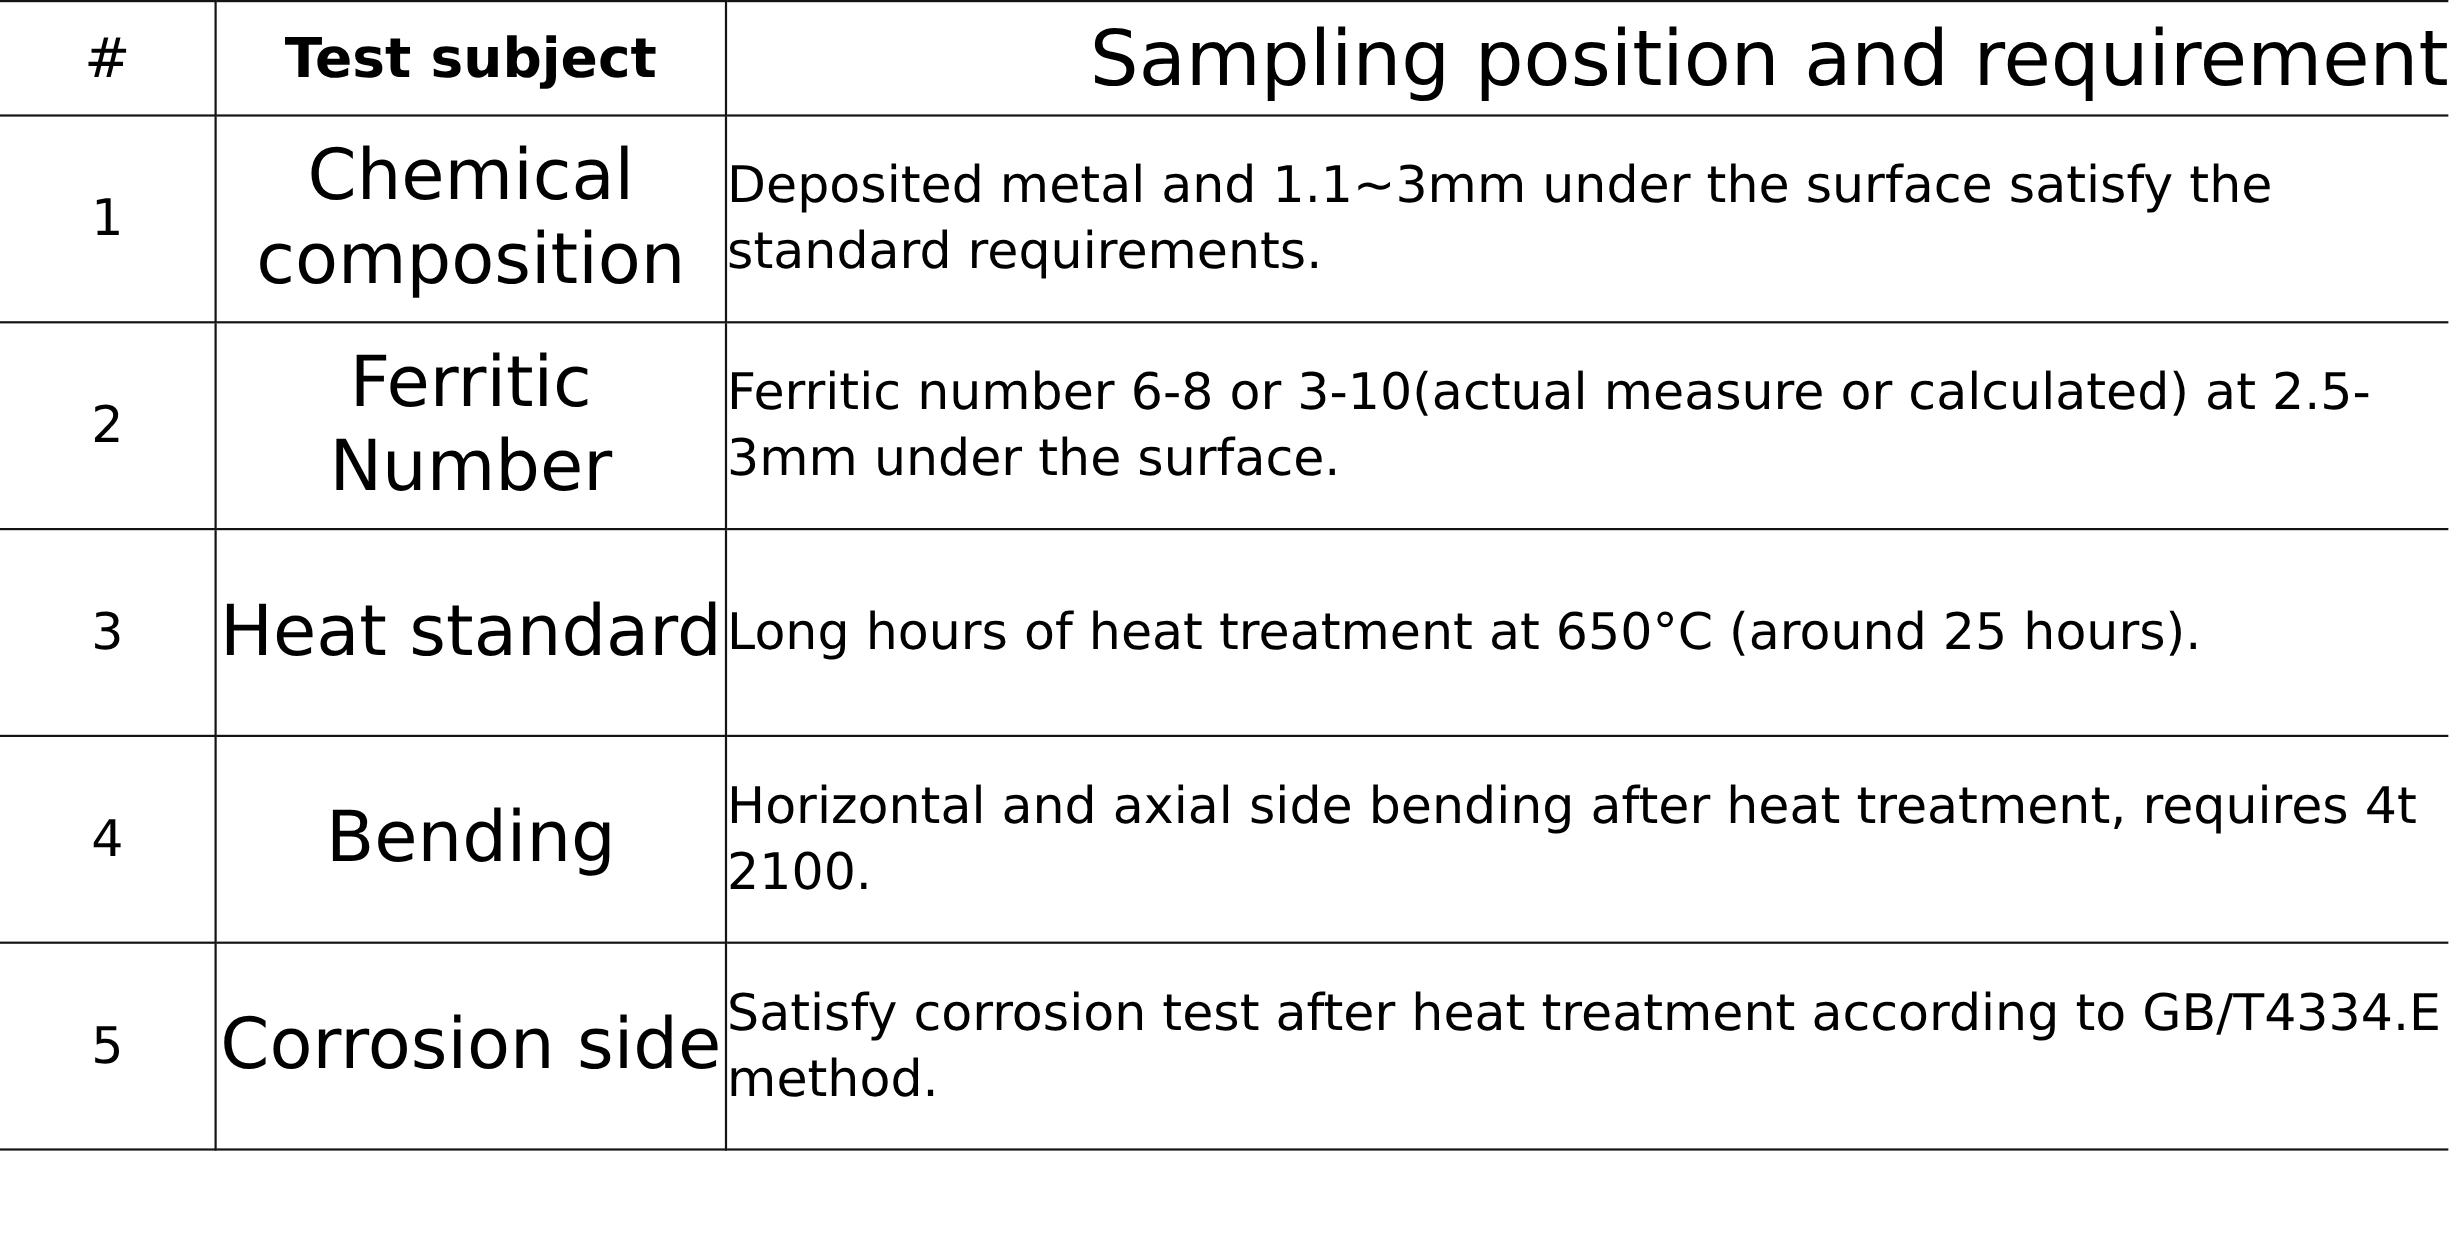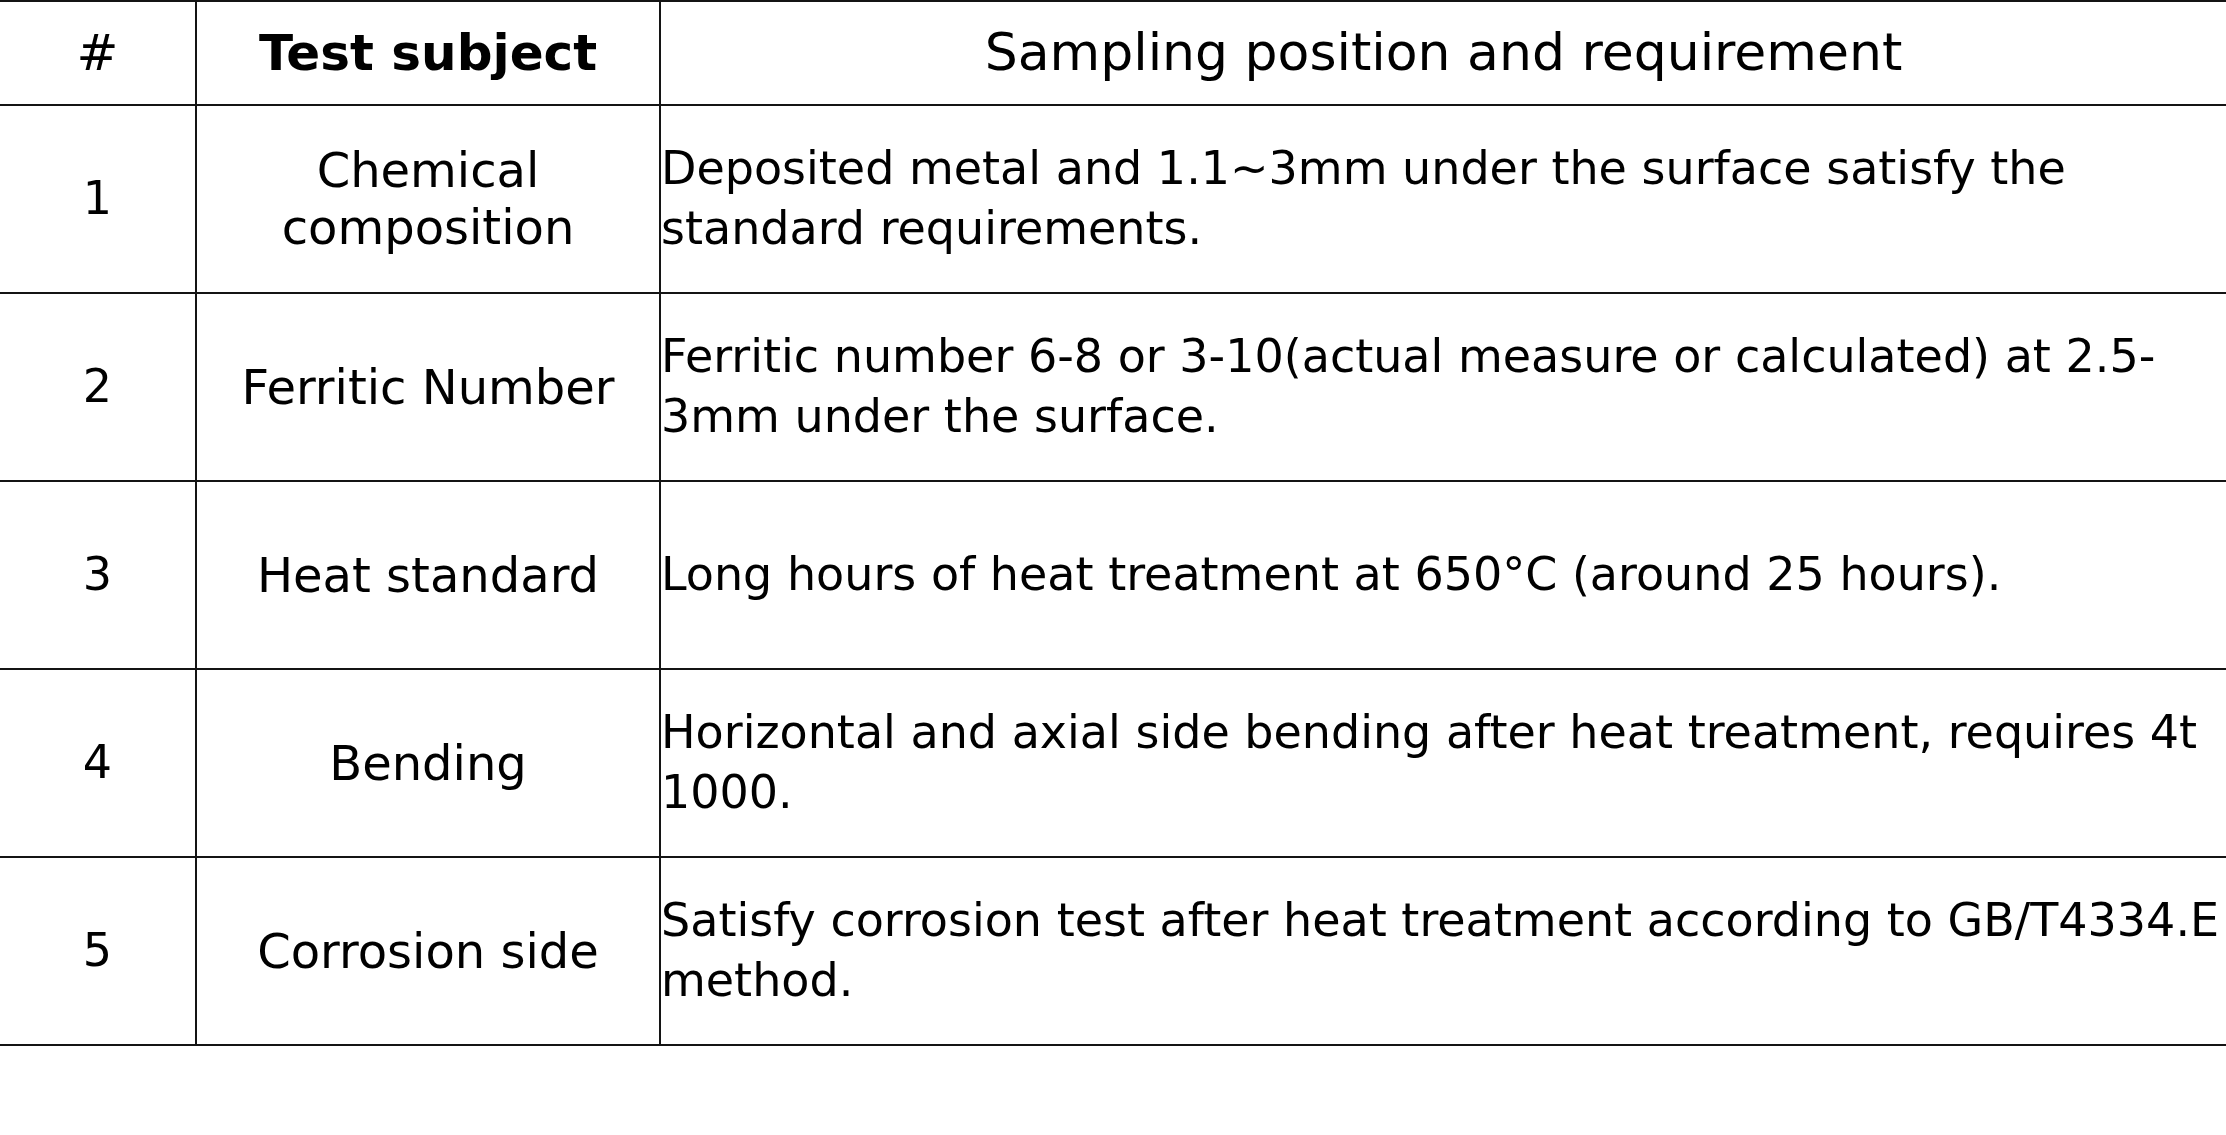--- a/index.html
+++ b/index.html
@@ -43,21 +43,21 @@
 
   .cell-num {
     text-align: center;
     font-size: 46px;
     font-weight: 400;
     line-height: 1.25;
     padding: 10px 6px;
   }
   .cell-subj {
     text-align: center;
-    font-size: 48px;
+    font-size: 64px;
     font-weight: 400;
     line-height: 1.18;
     padding: 14px 18px;
   }
   .cell-req {
     text-align: left;
     font-size: 46px;
     font-weight: 400;
     line-height: 1.30;
     padding: 14px 26px 14px 38px;
@@ -65,22 +65,22 @@
 
   thead .cell-num {
     font-size: 50px;
     padding: 14px 6px;
   }
   thead .cell-subj {
     font-size: 50px;
     font-weight: bold;
   }
   thead .cell-req {
-    font-size: 52px;
-    text-align: center;
+    font-size: 70px;
+    text-align: right;
     padding: 14px 26px;
   }
 
   tr.head-row th { height: 102px; }
   tr.r1 td { height: 186px; }
   tr.r2 td { height: 186px; }
   tr.r3 td { height: 186px; }
   tr.r4 td { height: 186px; }
   tr.r5 td { height: 186px; }
 </style>
@@ -113,21 +113,21 @@
         <td class="cell-req">Ferritic number 6-8 or 3-10(actual measure or calculated) at 2.5-3mm under the surface.</td>
       </tr>
       <tr class="r3">
         <td class="cell-num">3</td>
         <td class="cell-subj">Heat standard</td>
         <td class="cell-req">Long hours of heat treatment at 650°C (around 25 hours).</td>
       </tr>
       <tr class="r4">
         <td class="cell-num">4</td>
         <td class="cell-subj">Bending</td>
-        <td class="cell-req">Horizontal and axial side bending after heat treatment, requires 4t 1000.</td>
+        <td class="cell-req">Horizontal and axial side bending after heat treatment, requires 4t 2100.</td>
       </tr>
       <tr class="r5">
         <td class="cell-num">5</td>
         <td class="cell-subj">Corrosion side</td>
         <td class="cell-req">Satisfy corrosion test after heat treatment according to GB/T4334.E method.</td>
       </tr>
     </tbody>
   </table>
 </div>
 

